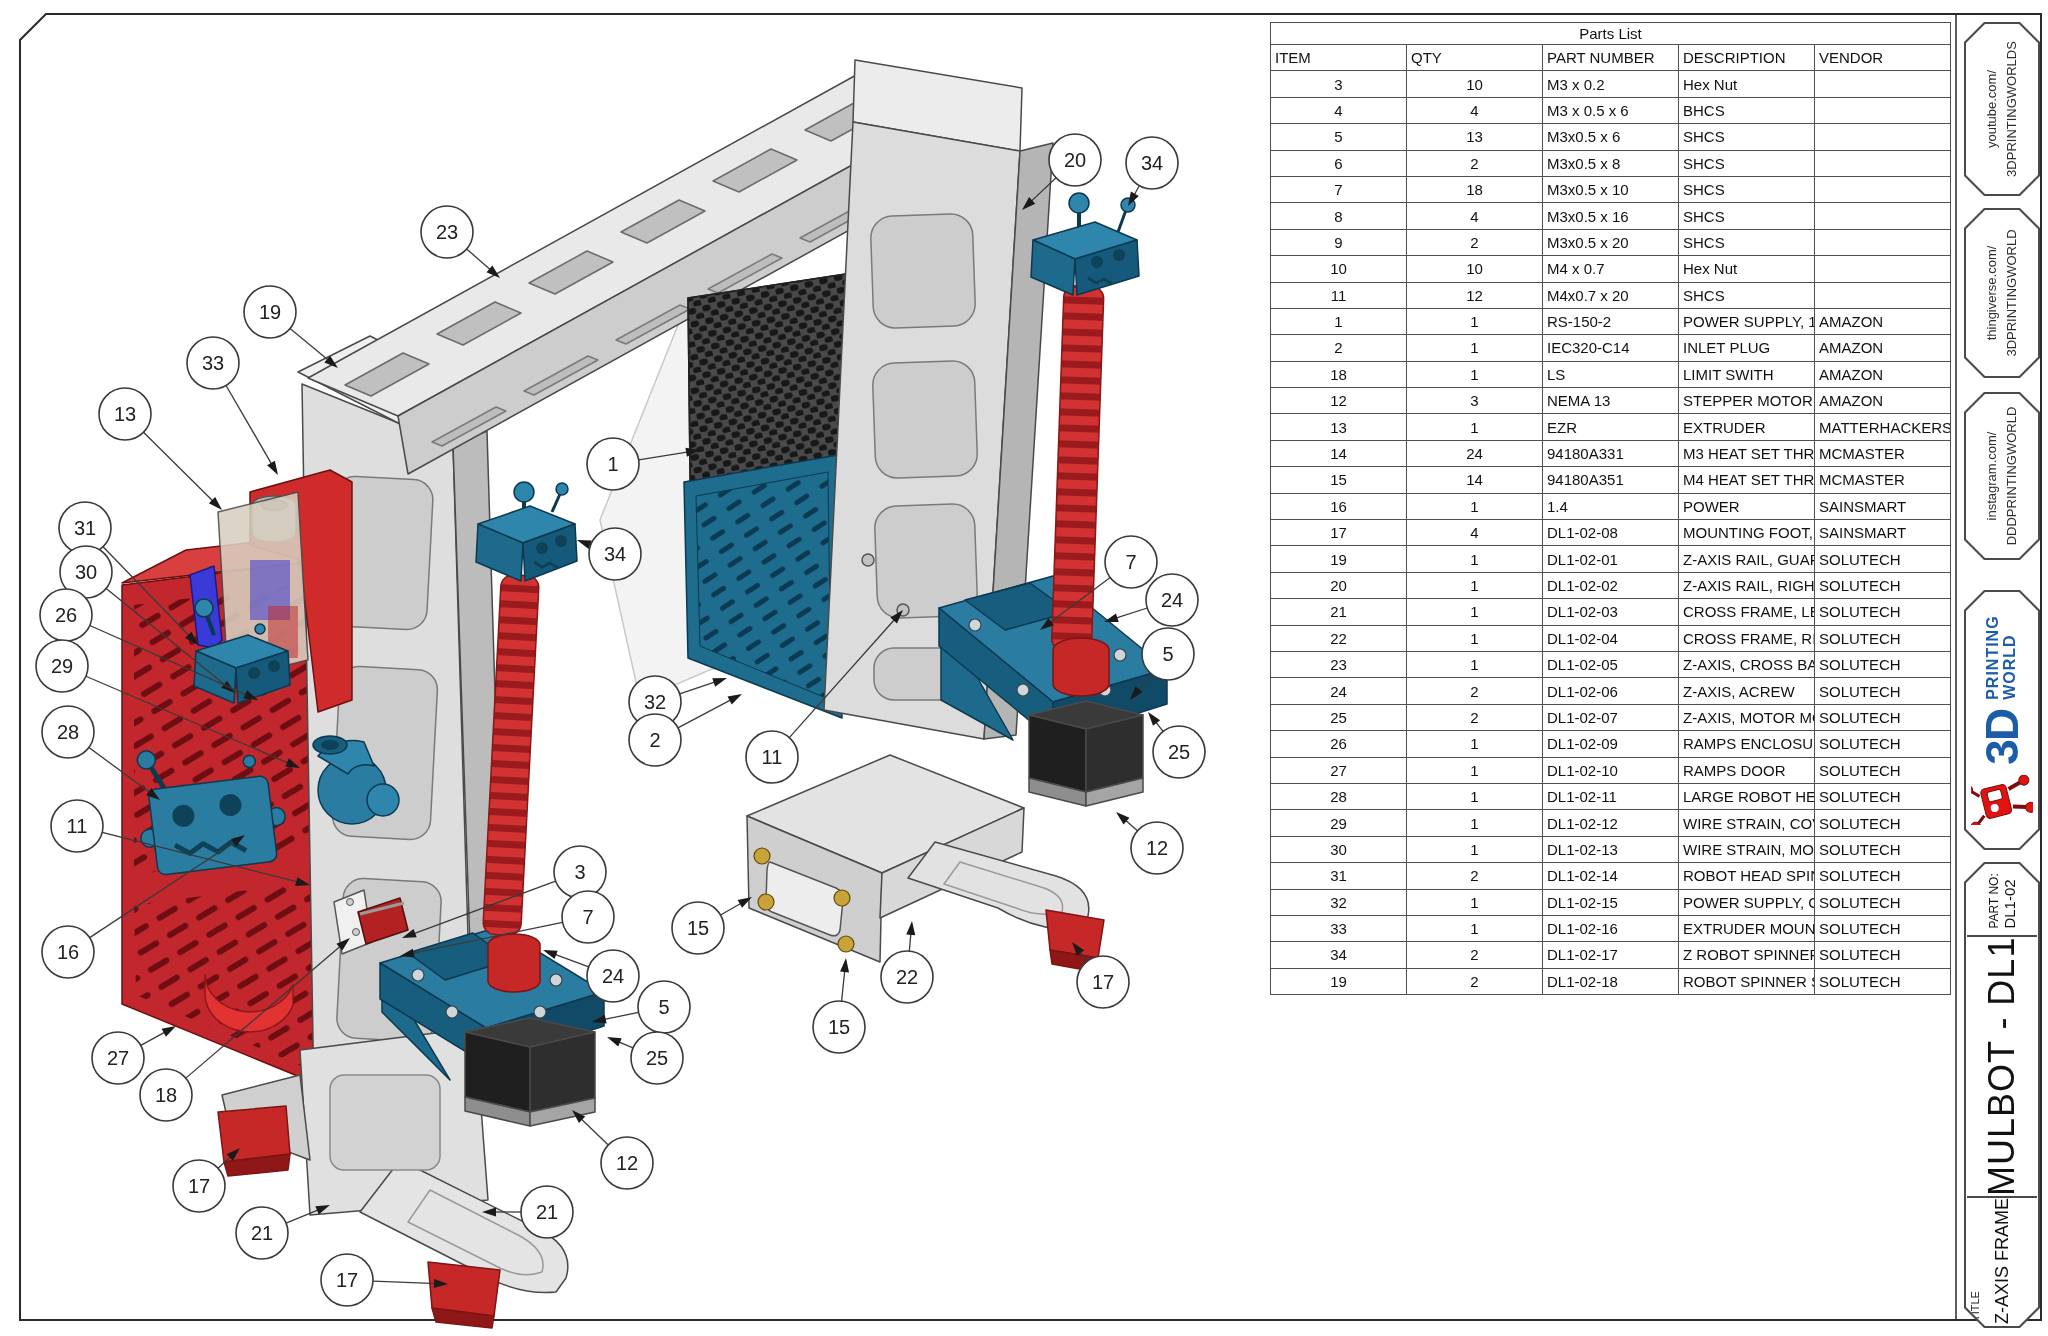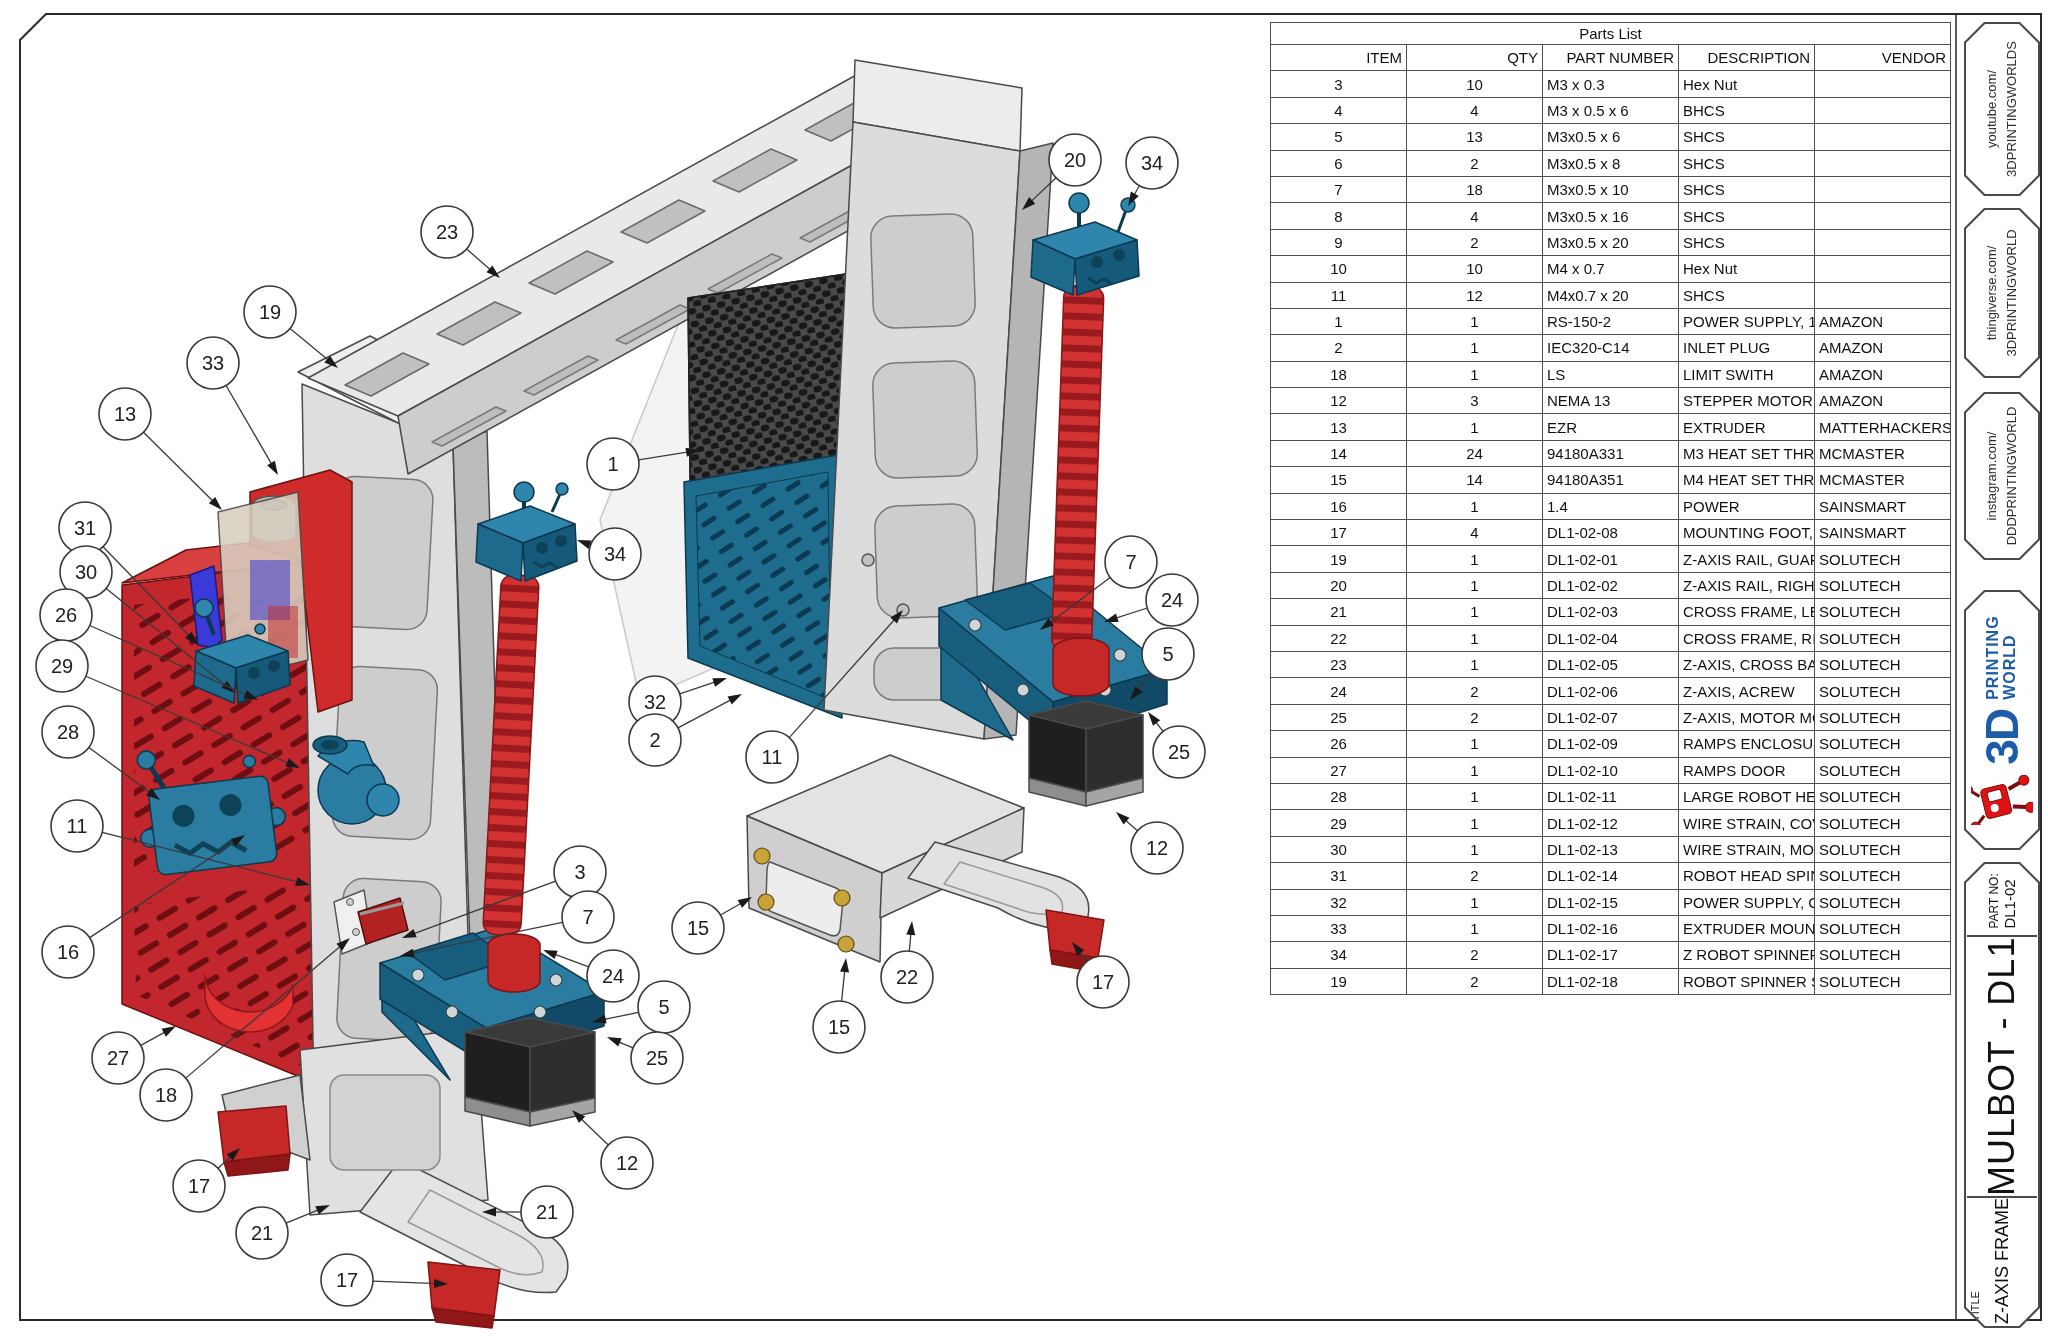--- a/index.html
+++ b/index.html
@@ -7,21 +7,21 @@
          font-family:"Liberation Sans",sans-serif;overflow:hidden;color:#111;}
   svg text{font-family:"Liberation Sans",sans-serif;}
 
   
   .parts-wrap{position:absolute;left:1270px;top:22px;width:681px;}
   table.parts{border-collapse:collapse;table-layout:fixed;width:100%;
               font-size:15px;color:#111;}
   table.parts th,table.parts td{border:1px solid #4f4f4f;padding:0 4px;
               height:25.4px;font-weight:400;overflow:hidden;white-space:nowrap;}
   table.parts .tbl-title{ text-align:center;height:21px;font-size:15px;}
-  table.parts thead th{text-align:right;}
+  table.parts thead th{text-align:left;}
   td.c{text-align:center;}
   td.l{text-align:left;}
 
   
   .badge{position:absolute;right:8px;width:76px;background:#4a4a4a;}
   .oct{clip-path:polygon(20px 0,calc(100% - 20px) 0,100% 20px,100% calc(100% - 20px),
         calc(100% - 20px) 100%,20px 100%,0 calc(100% - 20px),0 20px);}
   .octin{clip-path:polygon(19px 0,calc(100% - 19px) 0,100% 19px,100% calc(100% - 19px),
         calc(100% - 19px) 100%,19px 100%,0 calc(100% - 19px),0 19px);}
   .badge-inner{position:absolute;inset:2px;background:#fff;}
@@ -532,21 +532,21 @@
             <th>QTY</th>
             <th>PART NUMBER</th>
             <th>DESCRIPTION</th>
             <th>VENDOR</th>
           </tr>
       </thead>
       <tbody id="parts-body">
           <tr>
             <td class="c">3</td>
             <td class="c">10</td>
-            <td class="l">M3 x 0.3</td>
+            <td class="l">M3 x 0.2</td>
             <td class="l">Hex Nut</td>
             <td class="l"></td>
           </tr>
           <tr>
             <td class="c">4</td>
             <td class="c">4</td>
             <td class="l">M3 x 0.5 x 6</td>
             <td class="l">BHCS</td>
             <td class="l"></td>
           </tr>

